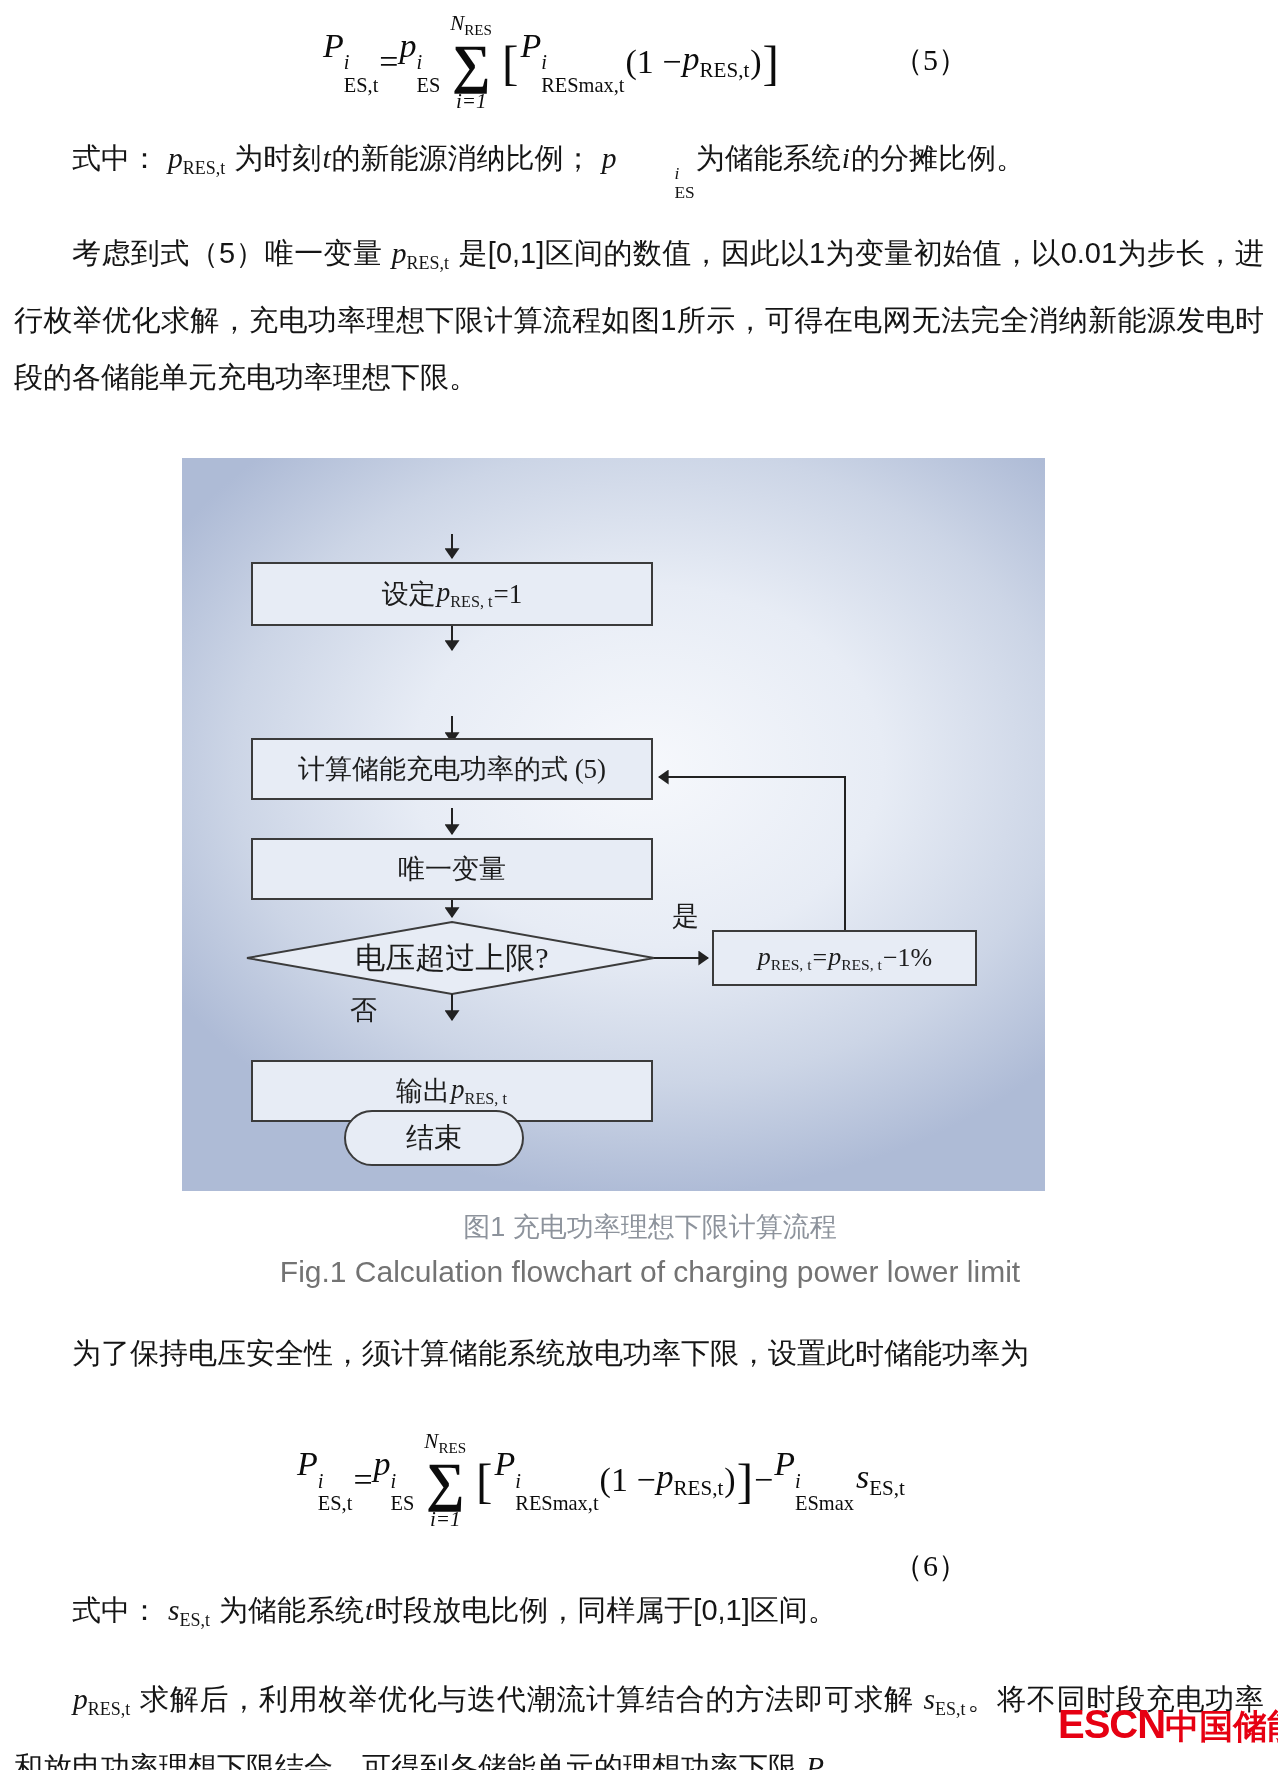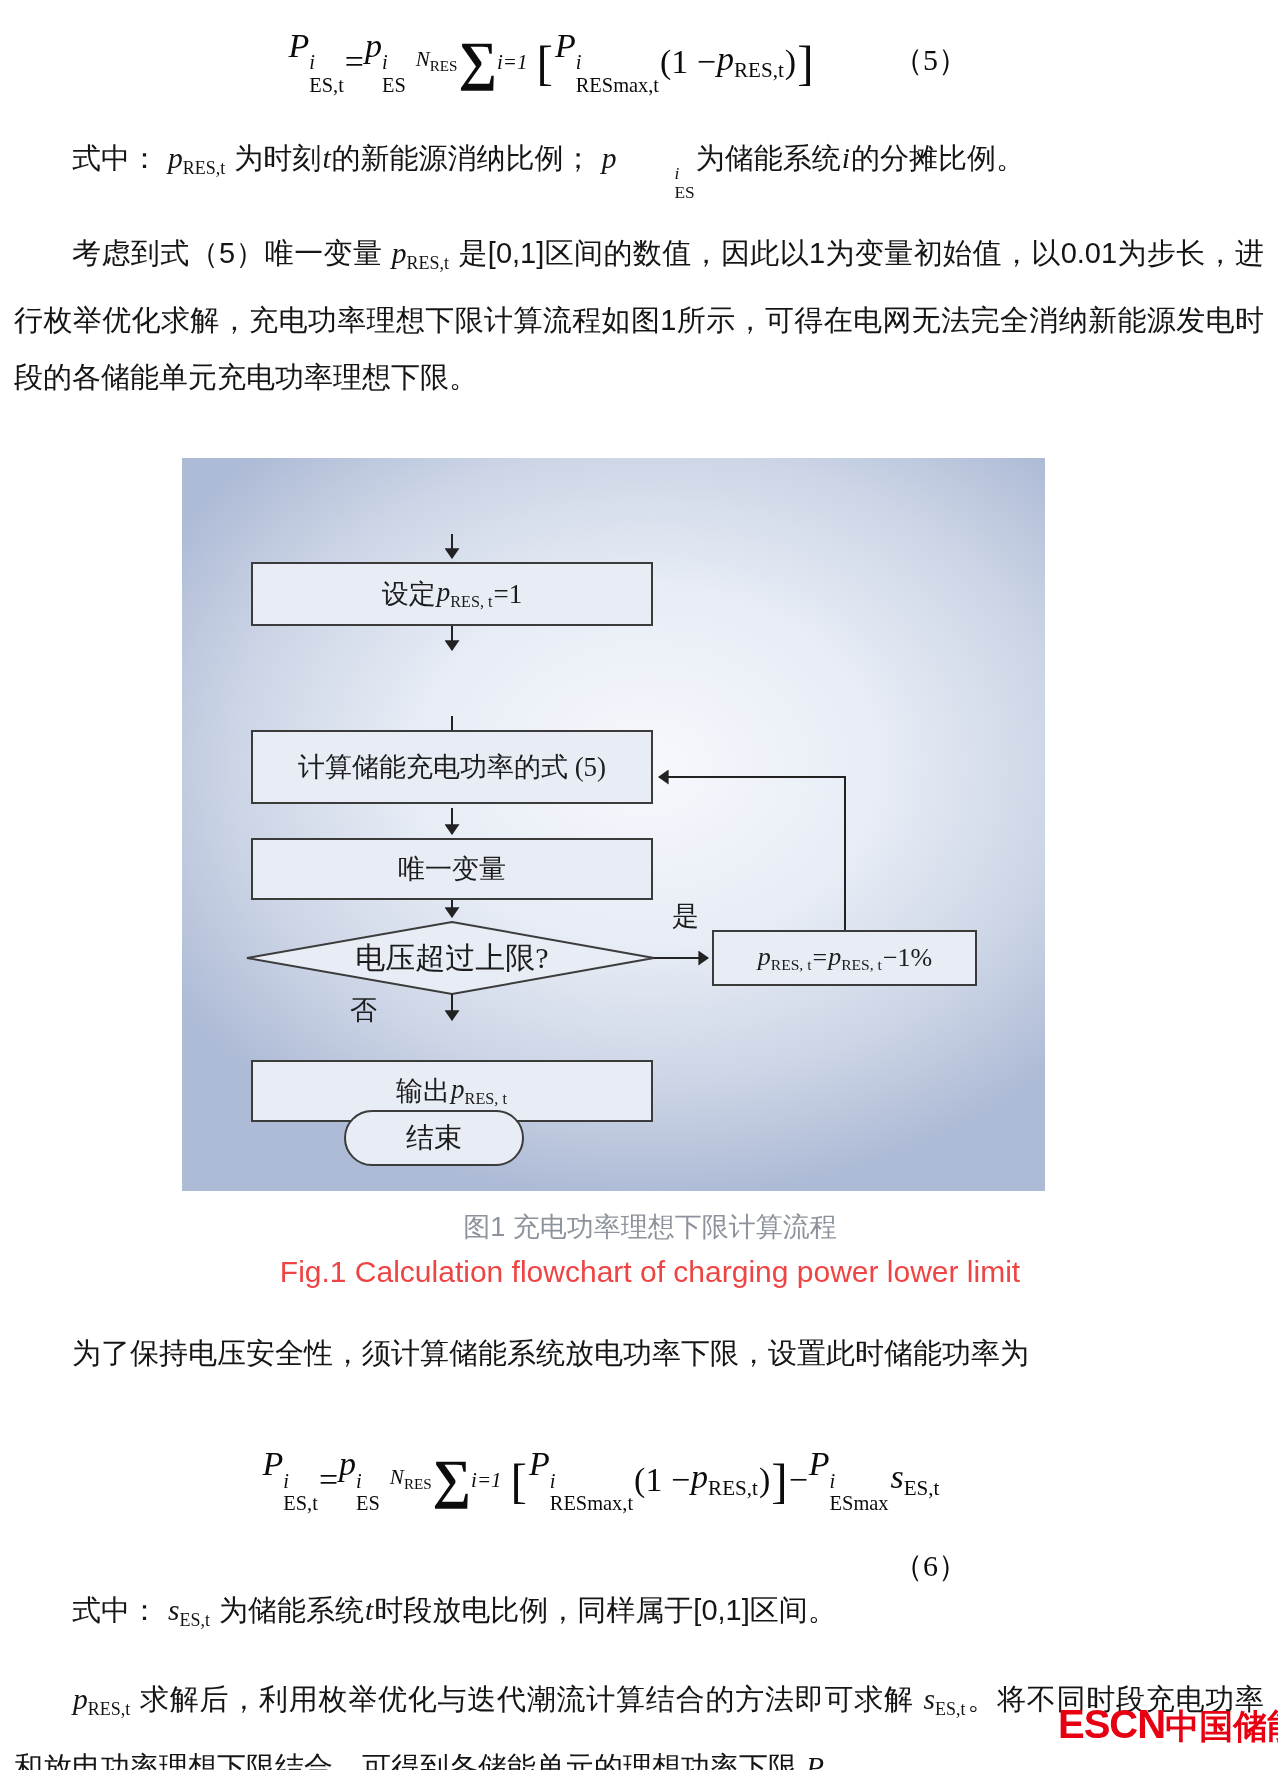--- a/index.html
+++ b/index.html
@@ -9,21 +9,21 @@
     color:#141414;
   }
   
   .mv{white-space:nowrap;margin:0 1px;}
   .mv i{font-family:"Liberation Serif","DejaVu Serif",serif;font-style:italic;}
   .mv sub{font-family:"Liberation Serif","DejaVu Serif",serif;font-style:normal;font-size:0.62em;vertical-align:-0.35em;letter-spacing:0;}
   .ss{display:inline-flex;flex-direction:column;align-items:flex-start;vertical-align:-0.62em;
       font-size:0.60em;line-height:1.12;font-family:"Liberation Serif","DejaVu Serif",serif;}
   .ss .ss-sup{font-style:italic;}
   .ss .ss-sub{font-style:normal;}
-  .sum{display:inline-flex;flex-direction:row;align-items:center;vertical-align:middle;margin:1px 8px;
+  .sum{display:inline-flex;flex-direction:column;align-items:center;vertical-align:middle;margin:1px 8px;
        font-family:"Liberation Serif","DejaVu Serif",serif;}
   .sum-top,.sum-bot{font-size:21px;font-style:italic;line-height:1.05;}
   .sum-top .mv sub{font-size:0.72em;}
   .sum-sig{font-size:54px;line-height:0.95;font-weight:600;font-style:normal;}
   .bigbr{font-family:"Liberation Serif","DejaVu Serif",serif;font-size:1.45em;font-weight:400;vertical-align:-0.12em;margin:0 1px;}
   
   .eq-row{position:relative;width:1278px;}
   .eq-row .eq-line{
     display:flex;justify-content:center;align-items:center;height:100%;
     font-family:"Liberation Serif","DejaVu Serif",serif;font-size:34px;color:#0c0c0c;
@@ -66,21 +66,21 @@
   .fnode .mv sub{font-size:0.60em;}
   .fdiamond-text{
     position:absolute;display:flex;align-items:center;justify-content:center;
     font-family:"Liberation Serif","DejaVu Serif",serif;font-size:30px;color:#1c1c1c;background:transparent;border:none;
   }
   .fig-label{
     position:absolute;font-family:"Liberation Serif","DejaVu Serif",serif;font-size:27px;color:#1c1c1c;
   }
   .caption{width:1210px;text-align:center;padding-left:45px;}
   #cap-zh{margin-top:18px;font-size:27px;color:#8d939c;}
-  #cap-en{margin-top:10px;font-size:30px;color:#ef4444;}
+  #cap-en{margin-top:10px;font-size:30px;color:#737373;}
   
   #logo{
     position:absolute;left:1058px;top:1702px;white-space:nowrap;
     font-weight:bold;color:#e60012;
   }
   #logo .latin{font-size:40px;letter-spacing:-1px;font-family:"Liberation Sans","DejaVu Sans",sans-serif;}
   #logo .cn{font-size:34px;}
 </style>
 </head>
 <body>
@@ -142,21 +142,21 @@
     <path d="M472 500 H526" stroke="#222" stroke-width="2" fill="none" marker-end="url(#arr)"></path>
 
     <path d="M663 472 V319 H477" stroke="#222" stroke-width="2" fill="none" marker-end="url(#arr)"></path>
   </svg>
 
   <div class="fnode" style="left:69px;top:104px;width:402px;height:64px;">
       <span>设定 </span>
       <span class="mv"><i>p</i><sub>RES, t</sub></span>
       <span>=1</span>
     </div>
-  <div class="fnode" style="left:69px;top:272px;width:402px;height:74px;">
+  <div class="fnode" style="left:69px;top:280px;width:402px;height:62px;">
       <span>计算储能充电功率的式 (5)</span>
     </div>
   <div class="fnode" style="left:69px;top:380px;width:402px;height:62px;">
       <span>唯一变量</span>
     </div>
   <div class="fdiamond-text" style="left:100px;top:472px;width:340px;height:56px;">
       <span>电压超过上限?</span>
     </div>
   <div class="fnode" style="left:530px;top:472px;width:265px;height:56px;font-size:26px;">
       <span class="mv"><i>p</i><sub>RES, t</sub></span>

